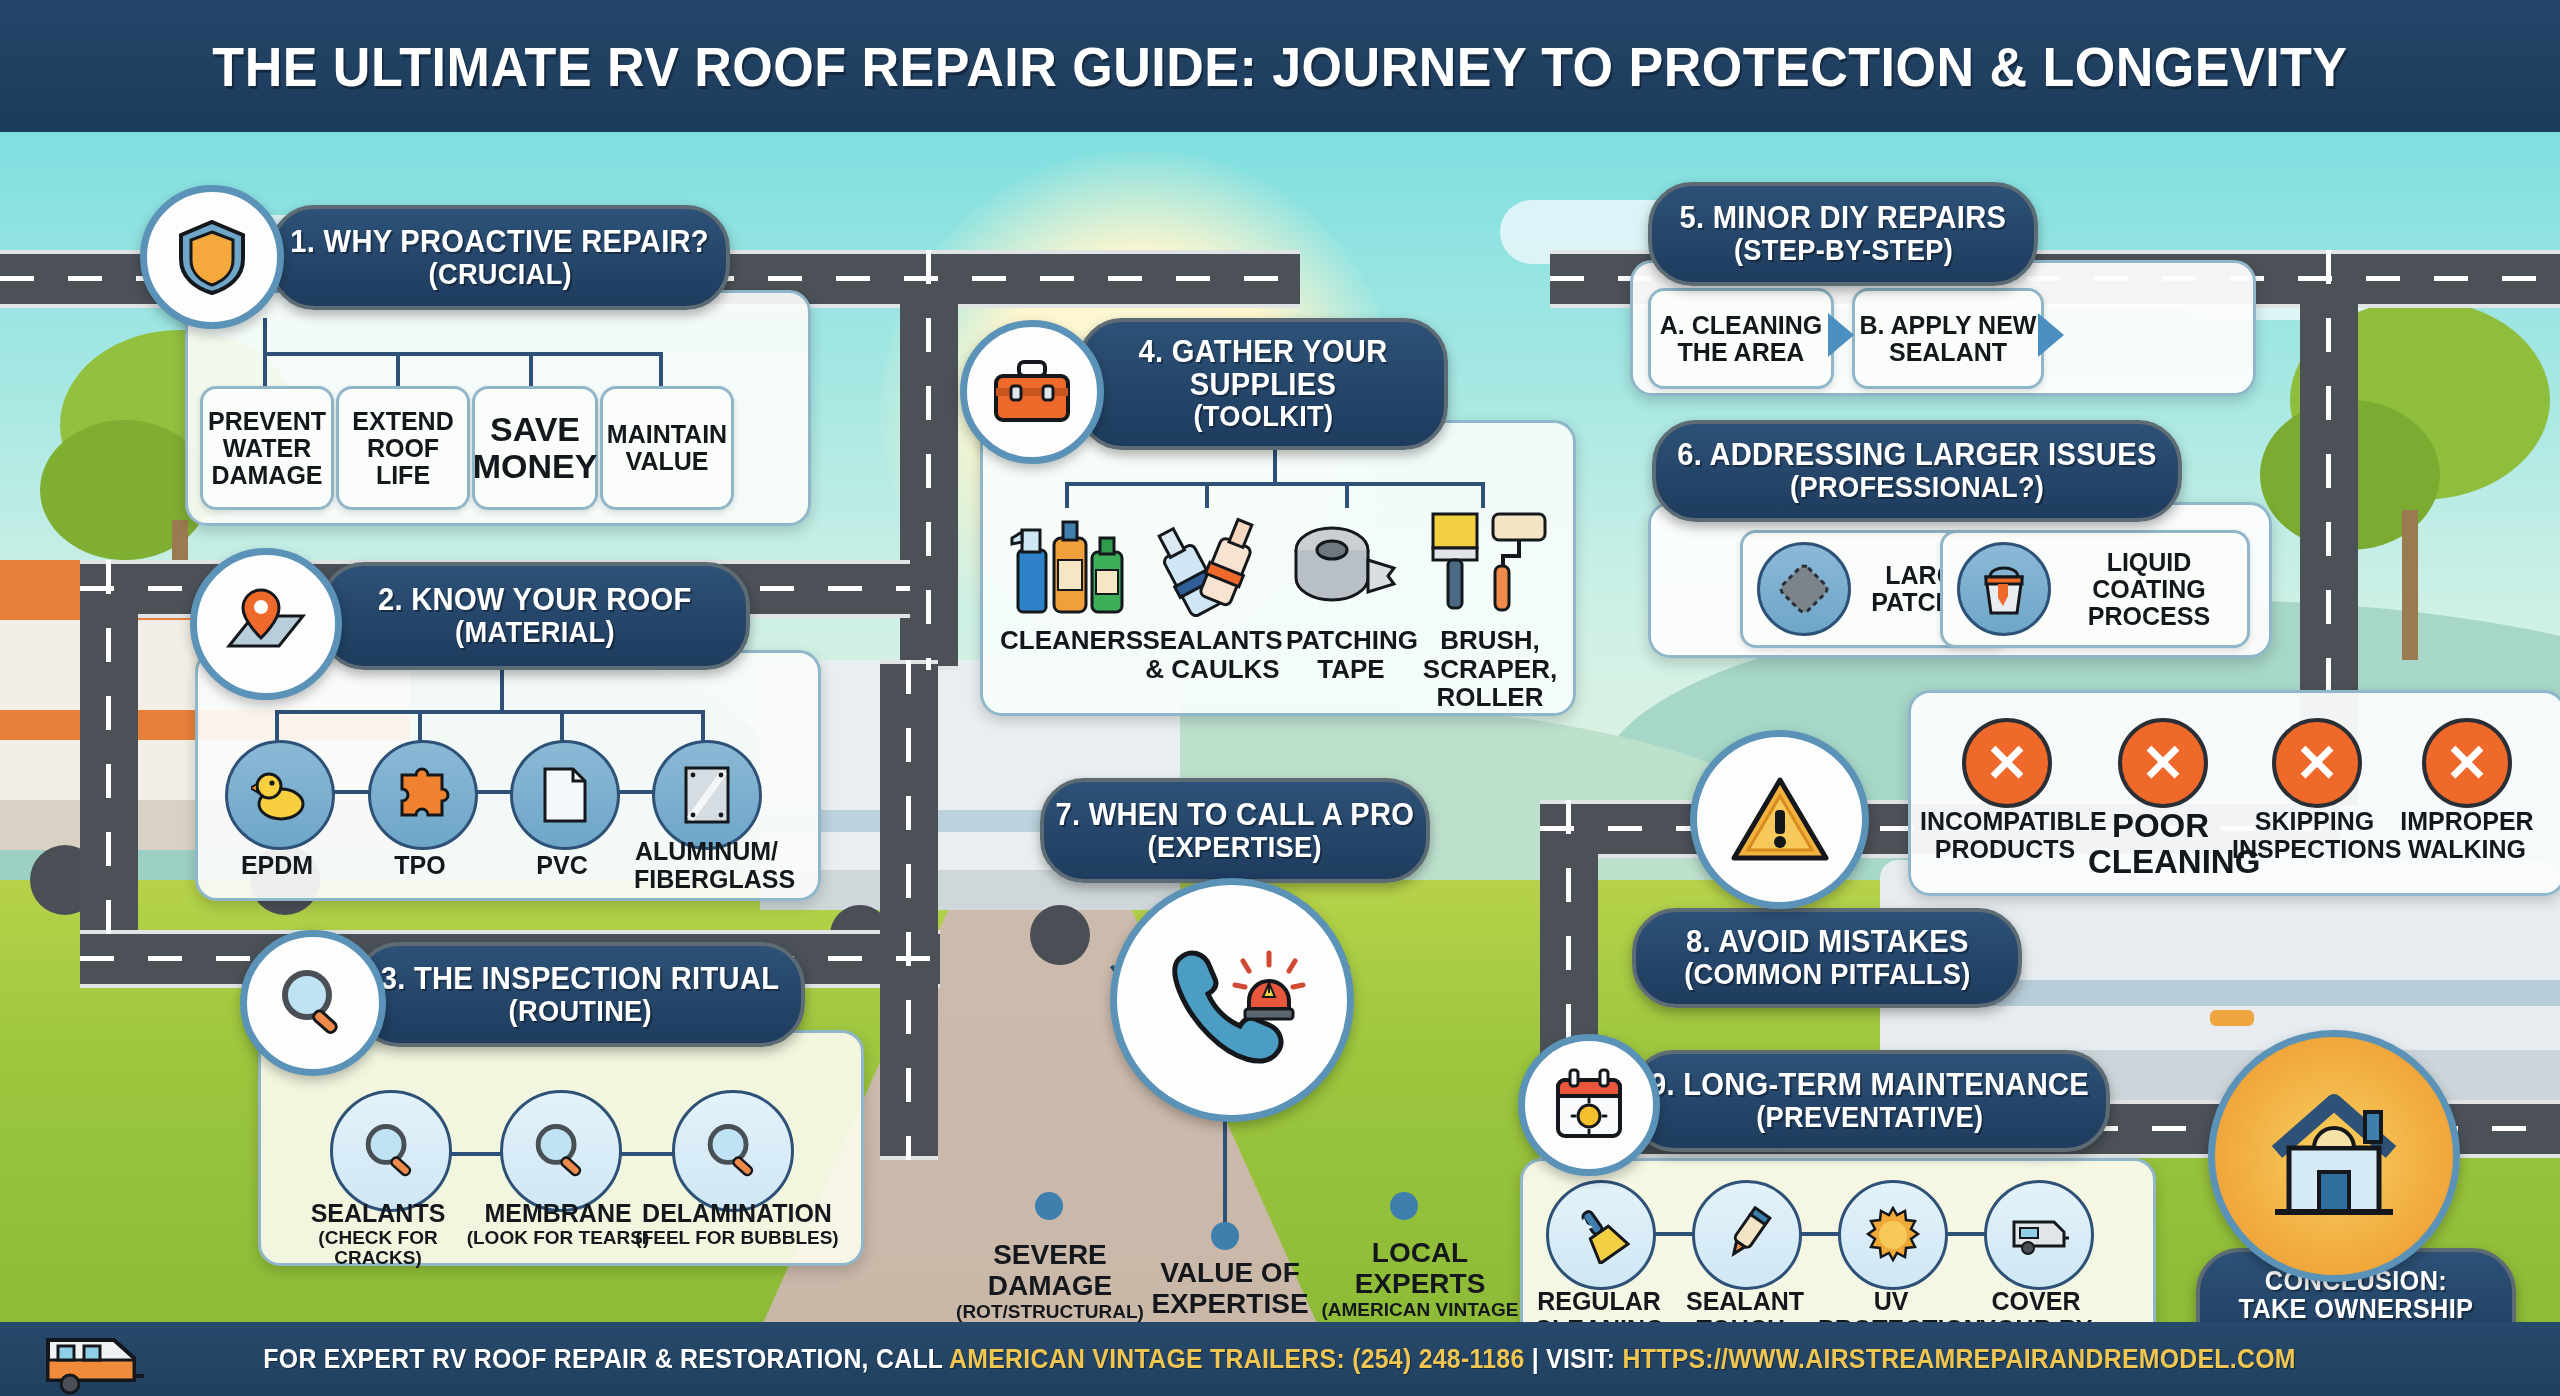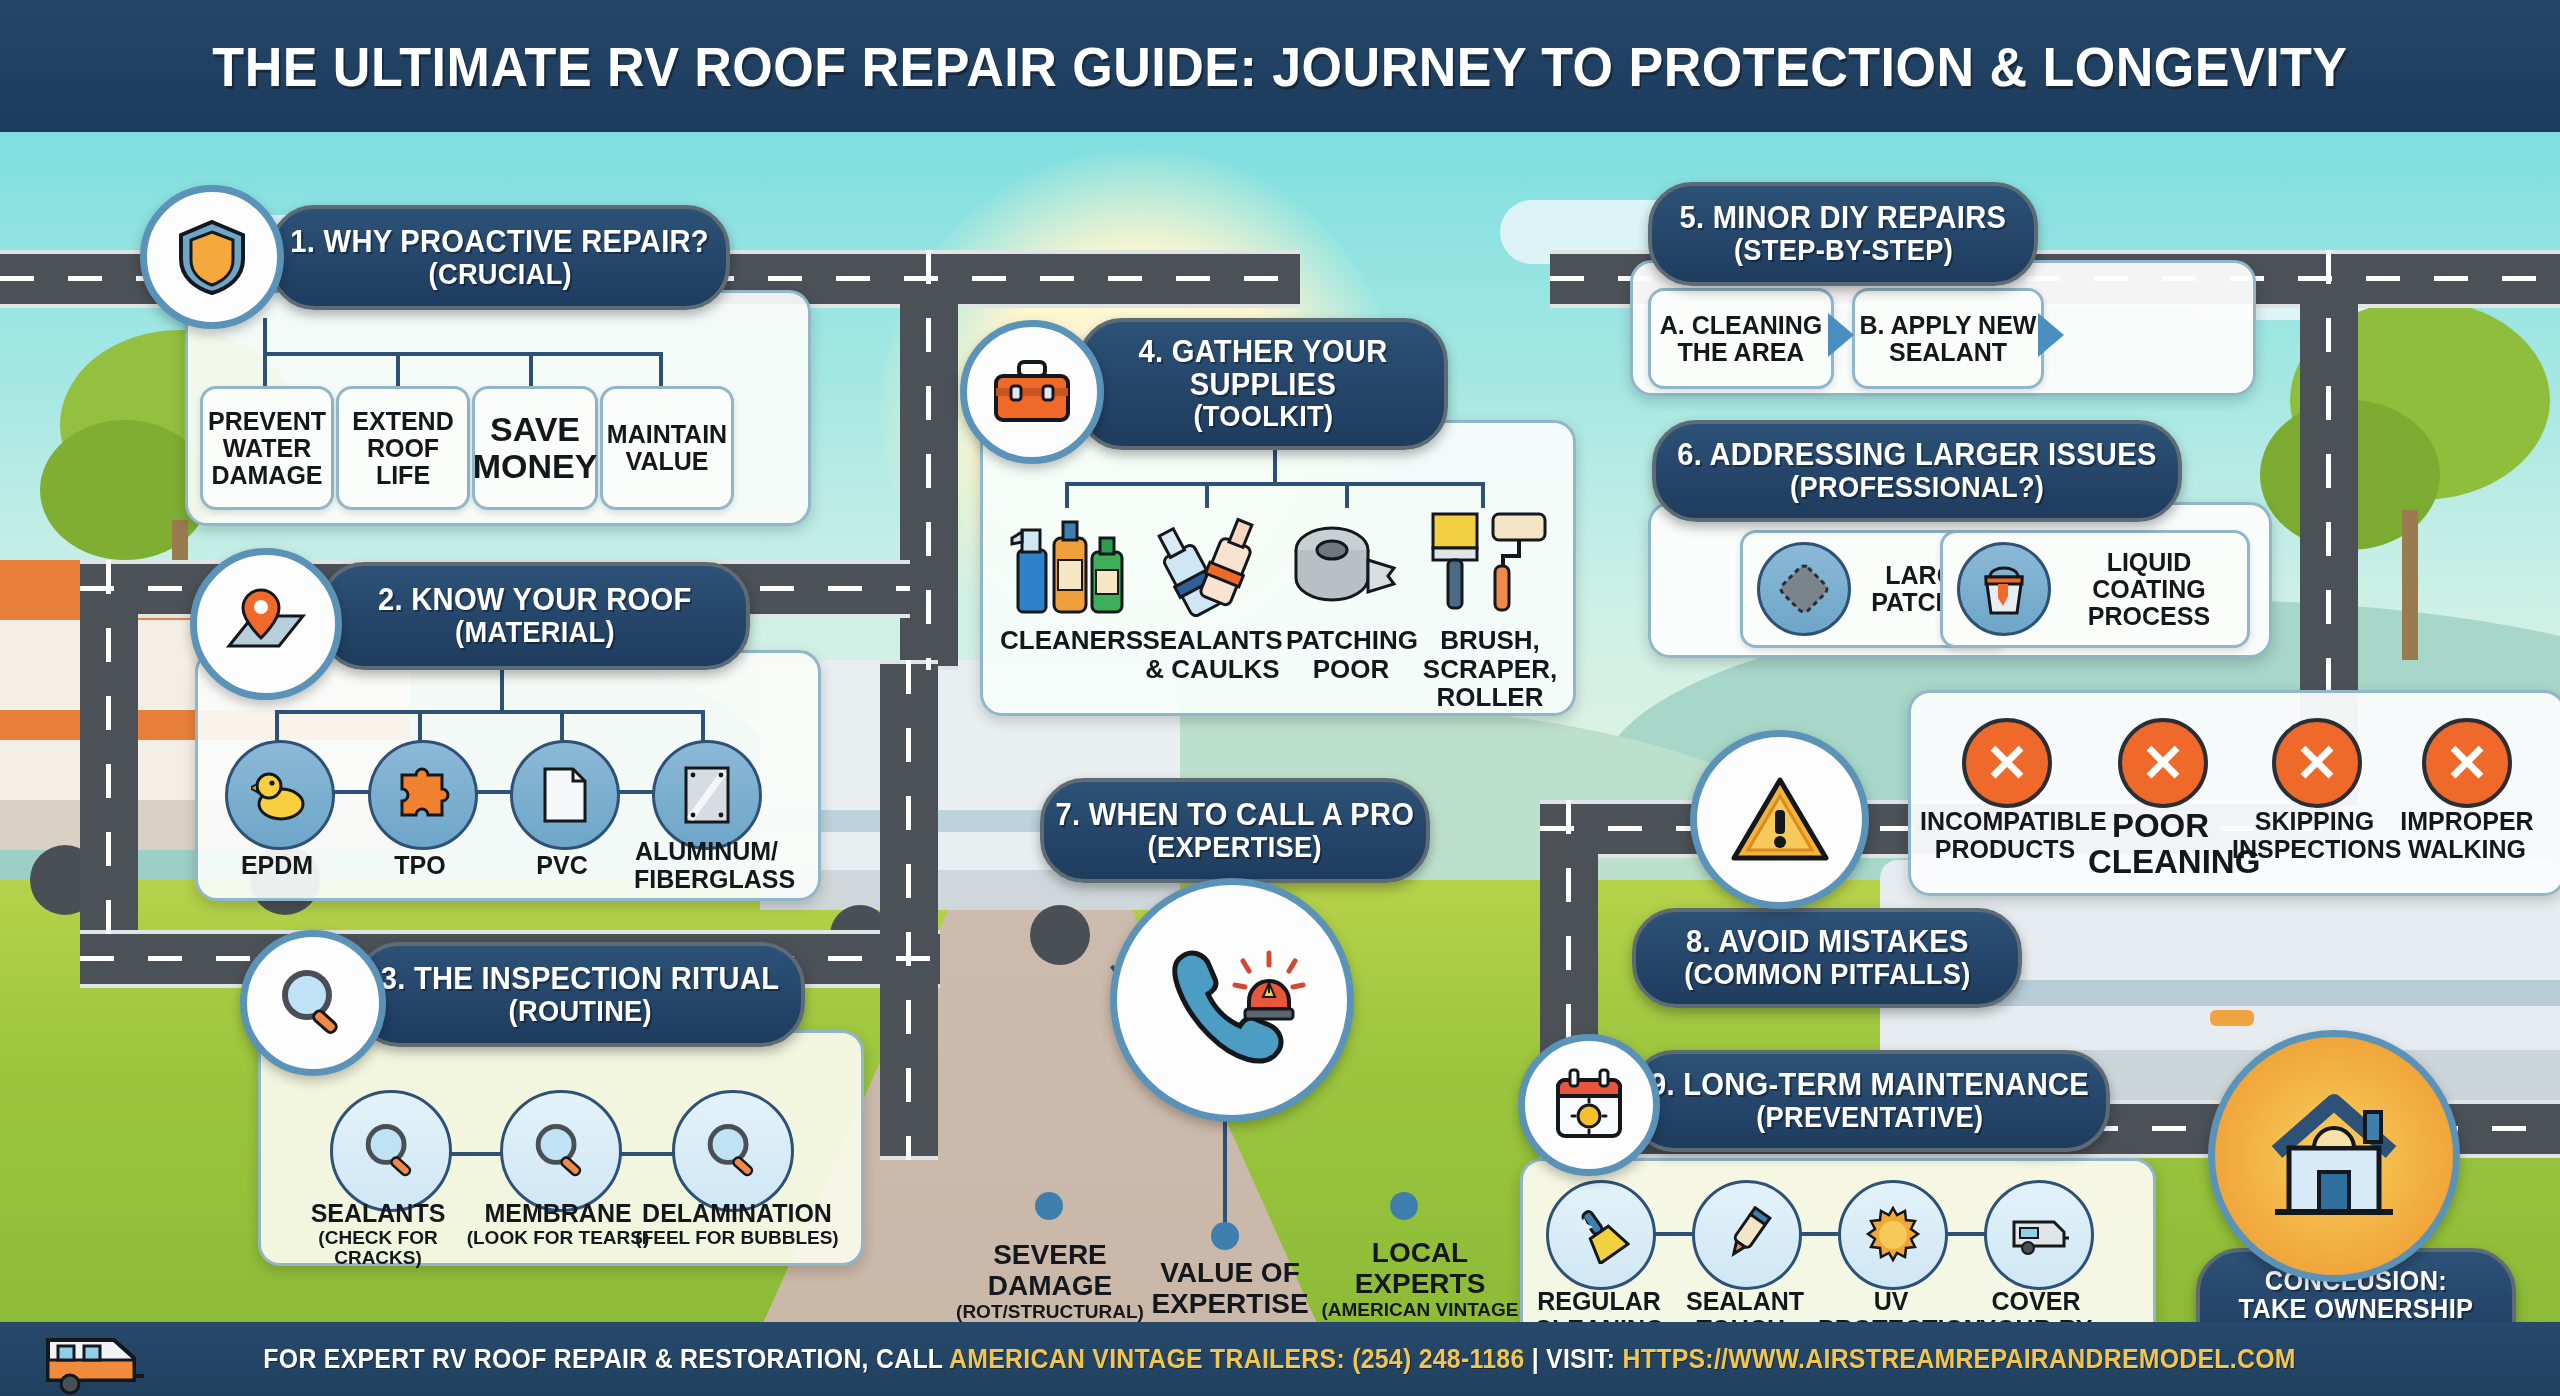--- a/index.html
+++ b/index.html
@@ -377,21 +377,21 @@
         <rect x="8" y="48" width="44" height="12" fill="#dfe5e9" stroke="#14181c" stroke-width="3"></rect>
         <rect x="23" y="60" width="14" height="48" rx="5" fill="#4a6a86" stroke="#14181c" stroke-width="3"></rect>
         <rect x="68" y="14" width="52" height="26" rx="6" fill="#f3e4c6" stroke="#14181c" stroke-width="3"></rect>
         <path d="M94 40 v16 h-16 v14" fill="none" stroke="#14181c" stroke-width="4"></path>
         <rect x="70" y="66" width="14" height="44" rx="6" fill="#ef8b4a" stroke="#14181c" stroke-width="3"></rect>
       </svg>
   </div>
 
   <div class="itemlabel" style="left:1000px;top:626px;width:140px;font-size:26px;"><span>CLEANERS</span></div>
   <div class="itemlabel" style="left:1140px;top:626px;width:145px;font-size:26px;"><span>SEALANTS &amp; CAULKS</span></div>
-  <div class="itemlabel" style="left:1286px;top:626px;width:130px;font-size:26px;"><span>PATCHING POOR</span></div>
+  <div class="itemlabel" style="left:1286px;top:626px;width:130px;font-size:26px;"><span>PATCHING TAPE</span></div>
   <div class="itemlabel" style="left:1420px;top:626px;width:140px;font-size:26px;"><span>BRUSH, SCRAPER, ROLLER</span></div>
 
   <div class="panel" style="left:1630px;top:260px;width:620px;height:130px;background:rgba(252,253,252,.95);"></div>
   <div class="ribbon" style="left:1648px;top:182px;width:390px;height:104px;">
     <div class="t1">5. MINOR DIY REPAIRS</div>
     <div class="t2">(STEP-BY-STEP)</div>
   </div>
   <div class="sbox" style="left:1648px;top:288px;width:180px;height:95px;font-size:25px;">
       <span>A. CLEANING THE AREA</span>
     </div>

